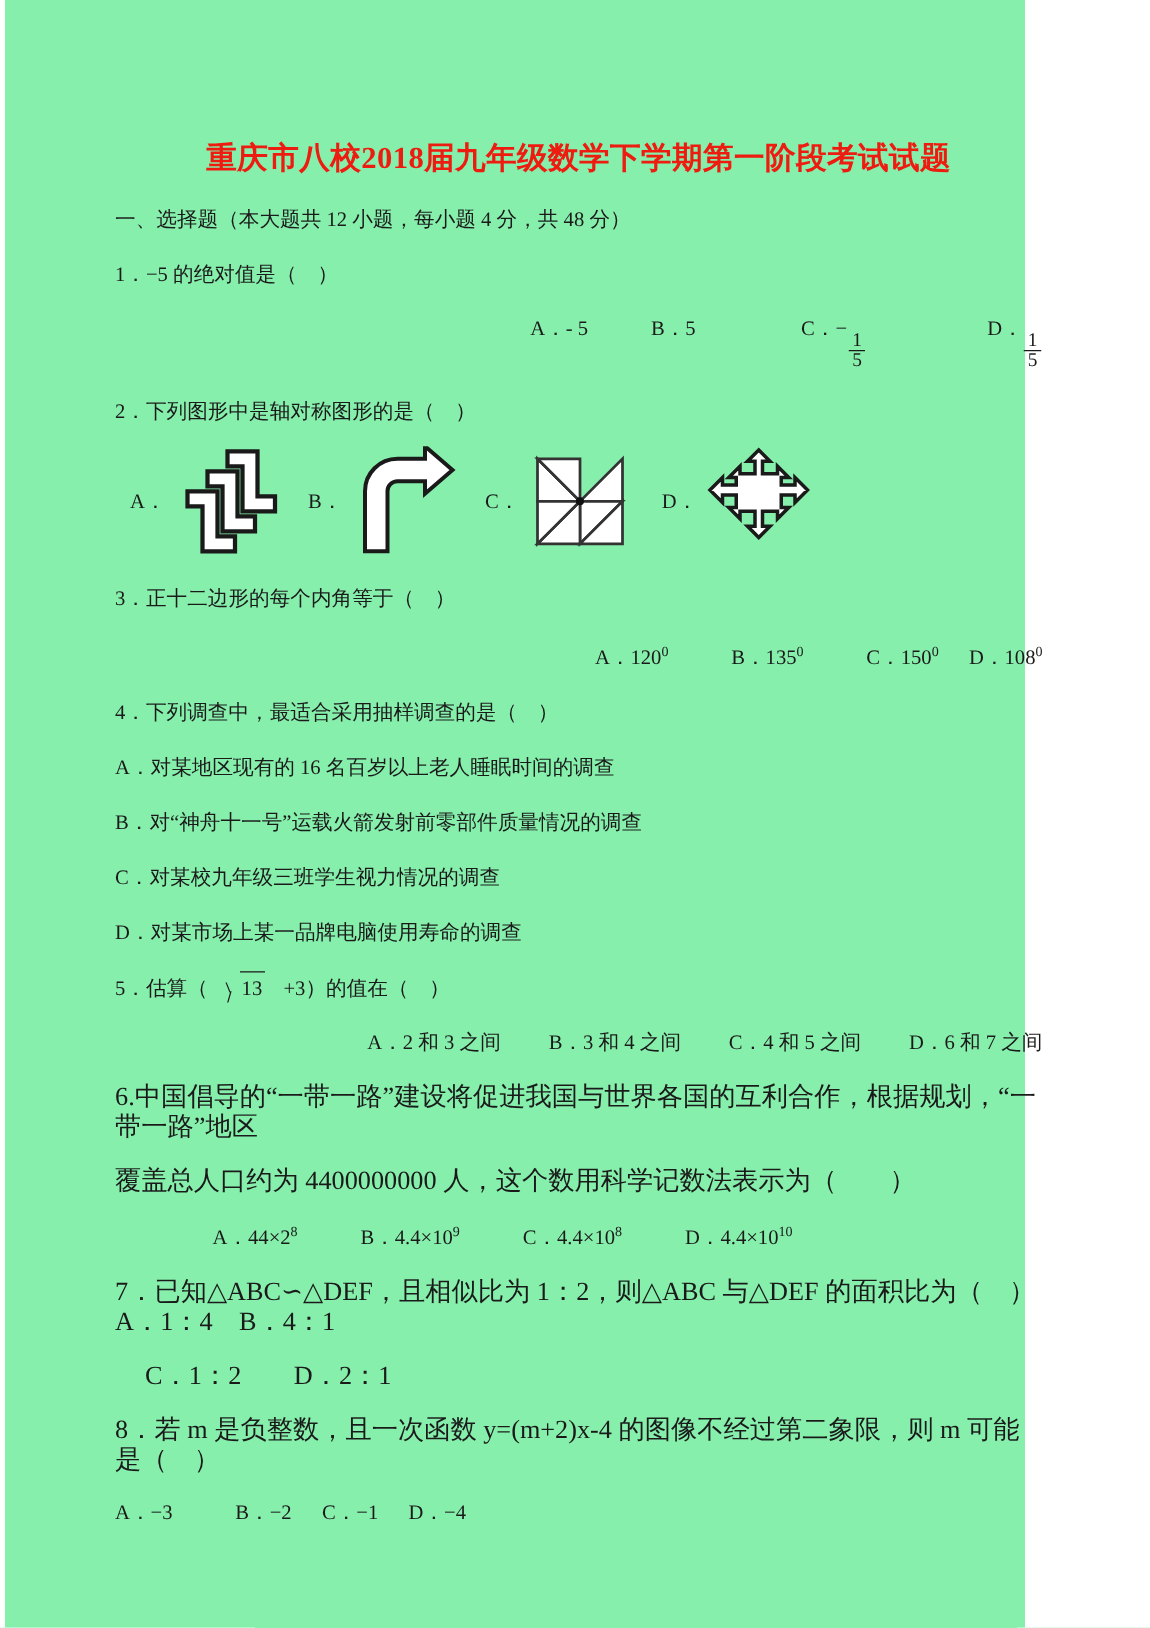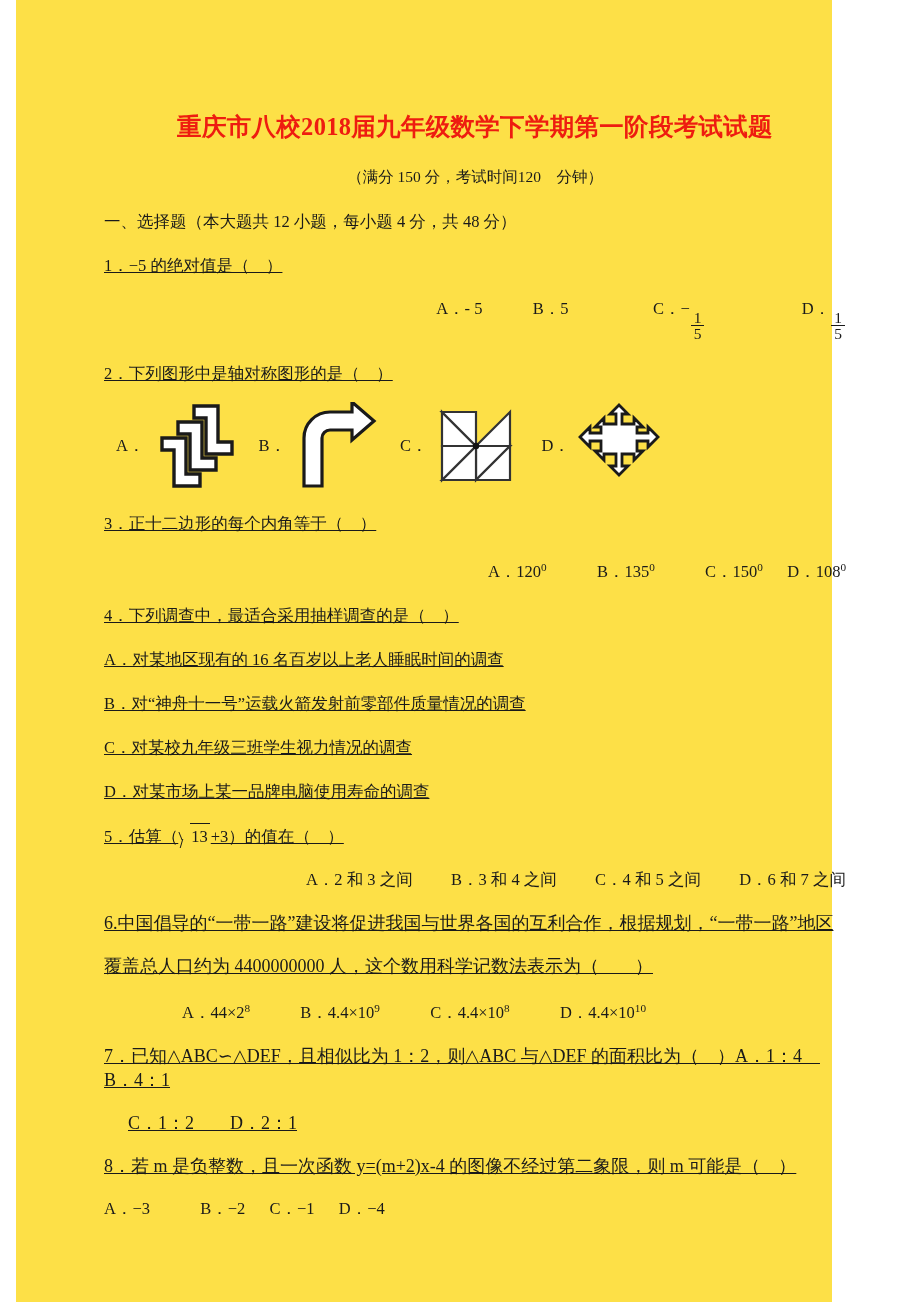--- a/index.html
+++ b/index.html
@@ -10,24 +10,24 @@
   body {
     width: 920px;
     height: 1302px;
     position: relative;
     font-family: "Liberation Serif", "DejaVu Serif", serif;
     color: #1a1a1a;
     overflow: hidden;
   }
   .page {
     position: absolute;
-    left: 16px; top: 0;
+    left: 4px; top: 0;
     width: 816px;
     height: 1302px;
-    background: #fde047;
+    background: #86efac;
   }
   .content {
     position: absolute;
     left: 88px;
     top: 112px;
     width: 742px;
   }
 
   
   .doc-title {
@@ -51,24 +51,23 @@
   
   .section-head {
     font-size: 16.5px;
     line-height: 24px;
     margin-top: 22px;
   }
   .q {
     font-size: 16.5px;
     line-height: 25px;
     margin-top: 19px;
-    text-decoration: underline;
   }
   .q.small {
-    font-size: 18px;
+    font-size: 21px;
     line-height: 24px;
   }
   .opts {
     font-size: 16.5px;
     line-height: 25px;
     margin-top: 18px;
     white-space: pre;
   }
   .opts.tight { white-space: normal; }
   .indent { padding-left: 46px; text-align: right; }
@@ -86,21 +85,21 @@
     margin: 0 1px;
     font-size: 15.5px;
   }
   .frac .num { padding: 0 3px; }
   .frac .den { padding: 0 3px; border-top: 1.3px solid #1a1a1a; }
   .sup { font-size: 0.68em; vertical-align: super; }
   .radical {
     display: inline-block;
     position: relative;
     padding-left: 11px;
-    margin: 0 1px;
+    margin: 0 15px;
   }
   .radical::before {
     content: "";
     position: absolute;
     left: 2px; bottom: 1px;
     width: 7px; height: 9px;
     border-left: 1.2px solid #1a1a1a;
     transform: skewX(-16deg);
   }
   .radical::after {
@@ -137,21 +136,20 @@
   .fig-gap { width: 22px; }
   .fig-box svg { display: block; }
 </style>
 </head>
 <body>
 
 <div class="page">
 <div class="content">
 
   <div class="doc-title">重庆市八校2018届九年级数学下学期第一阶段考试试题</div>
-  <div class="doc-subtitle">（满分 150 分，考试时间120　分钟）</div>
 
   <div class="section-head">一、选择题（本大题共 12 小题，每小题 4 分，共 48 分）</div>
 
   <div class="q">1．−5 的绝对值是（　）</div>
   <div class="opts tight indent">
     <span>A．- 5</span>
     <span class="sp-lg"></span>
     <span>B．5</span>
     <span class="sp-lg"></span>
     <span class="sp-md"></span>

